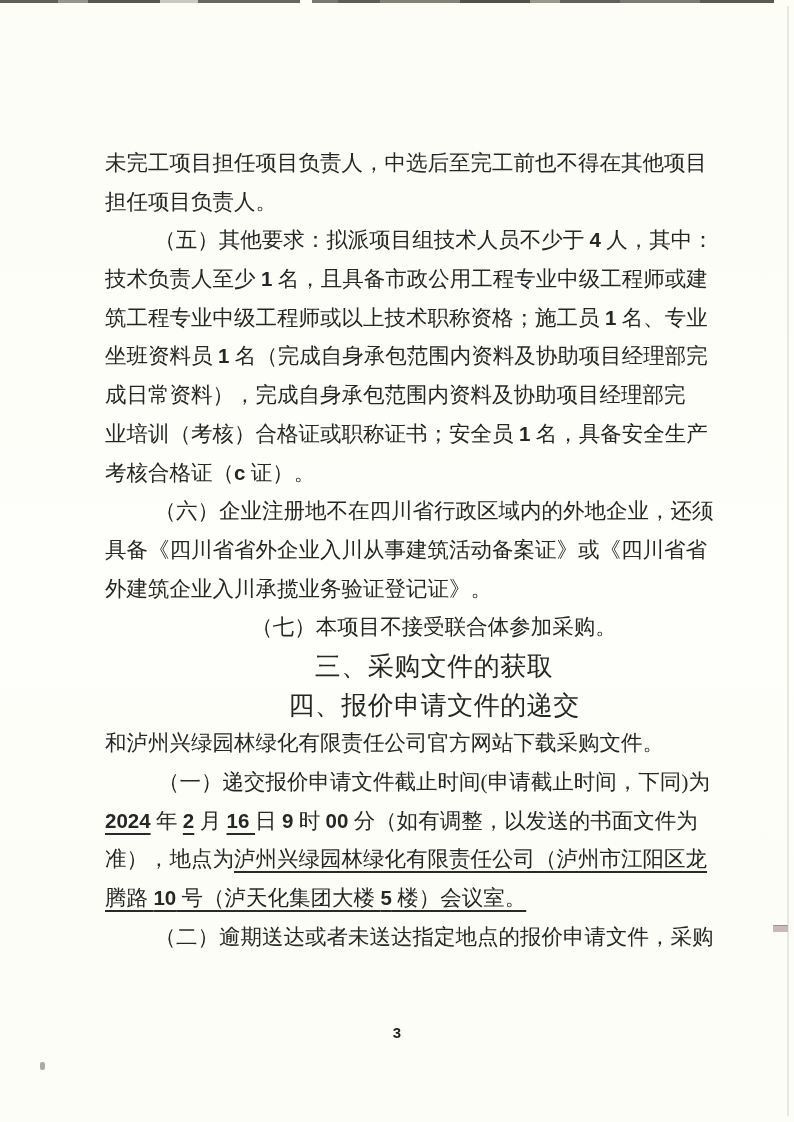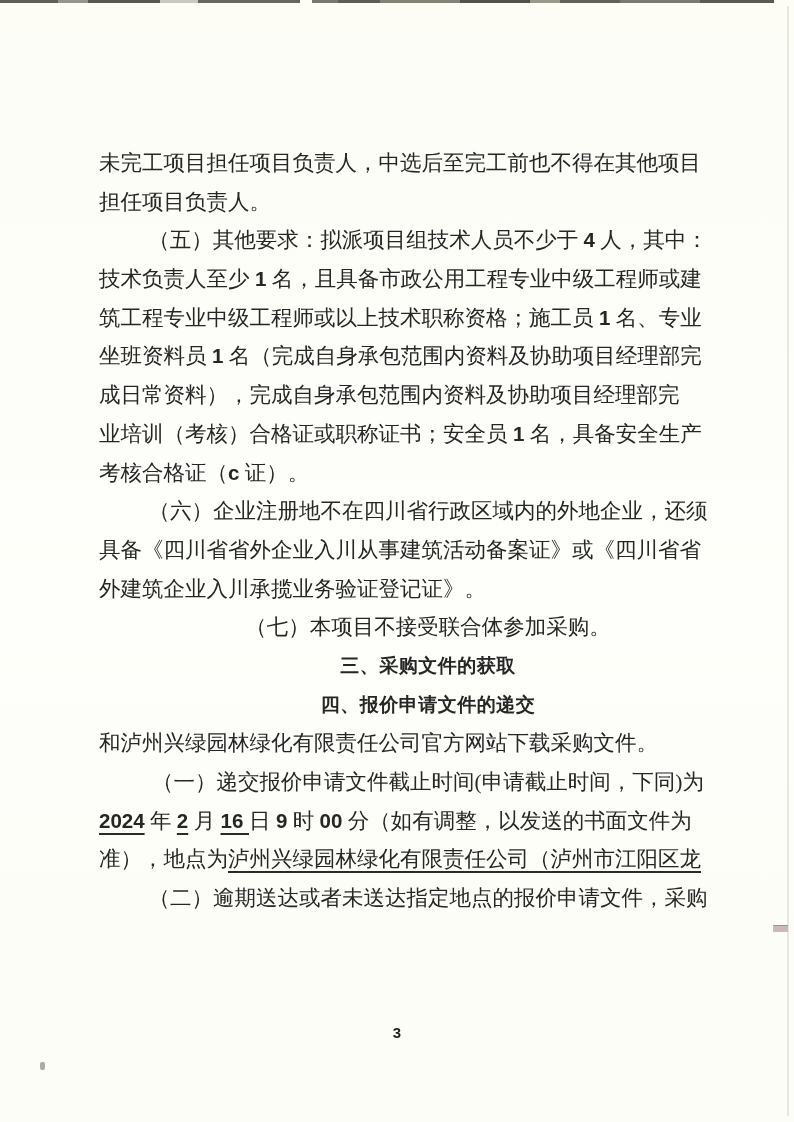--- a/index.html
+++ b/index.html
@@ -30,27 +30,27 @@
   .mark-right{
     position:absolute;left:773px;top:925px;width:15px;height:6px;
     background:#c2aeab;border-top:1px solid #8d7f84;border-radius:1px;opacity:.85;
   }
   .speck{
     position:absolute;left:40px;top:1062px;width:5px;height:8px;
     background:#90908a;border-radius:2px;opacity:.75;
   }
   
   .textblock{
-    position:absolute;left:99px;top:144px;width:614px;
+    position:absolute;left:105px;top:144px;width:614px;
     font-size:21.5px;line-height:38.7px;color:#262626;
   }
   .line{white-space:nowrap;height:38.7px;}
   .ind{padding-left:44px;text-align:center;}
   .h{
-    font-weight:700;font-size:19px;
+    font-weight:400;font-size:26px;
     font-family:"Liberation Sans","DejaVu Sans",sans-serif;
     letter-spacing:.5px;
   }
   .num{
     font-family:"Liberation Sans","DejaVu Sans",sans-serif;
     font-weight:700;font-size:20.5px;
   }
   .u{
     text-decoration:underline;
     text-decoration-thickness:2px;
@@ -107,20 +107,21 @@
     <div class="line h ind"><span>四、报价申请文件的递交</span></div>
 
     <div class="line"><span>和泸州兴绿园林绿化有限责任公司官方网站下载采购文件。</span></div>
 
     <div class="line ind"><span>（一）递交报价申请文件截止时间(申请截止时间，下同)为</span></div>
 
     <div class="line"><span class="num u">2024</span><span> 年 </span><span class="num u">2</span><span> 月 </span><span class="num u"> 16 </span><span> 日 </span><span class="num">9</span><span> 时 </span><span class="num">00</span><span> 分（如有调整，以发送的书面文件为</span></div>
 
     <div class="line"><span>准），地点为</span><span class="u">泸州兴绿园林绿化有限责任公司（泸州市江阳区龙</span></div>
 
+    <div class="line"><span class="u">腾路 </span><span class="num u">10</span><span class="u"> 号（泸天化集团大楼 </span><span class="num u">5</span><span class="u"> 楼）会议室。</span></div>
 
     <div class="line ind"><span>（二）逾期送达或者未送达指定地点的报价申请文件，采购</span></div>
 
   </div>
 
   <div class="pageno">3</div>
 
 </div>
 
 </body></html>

